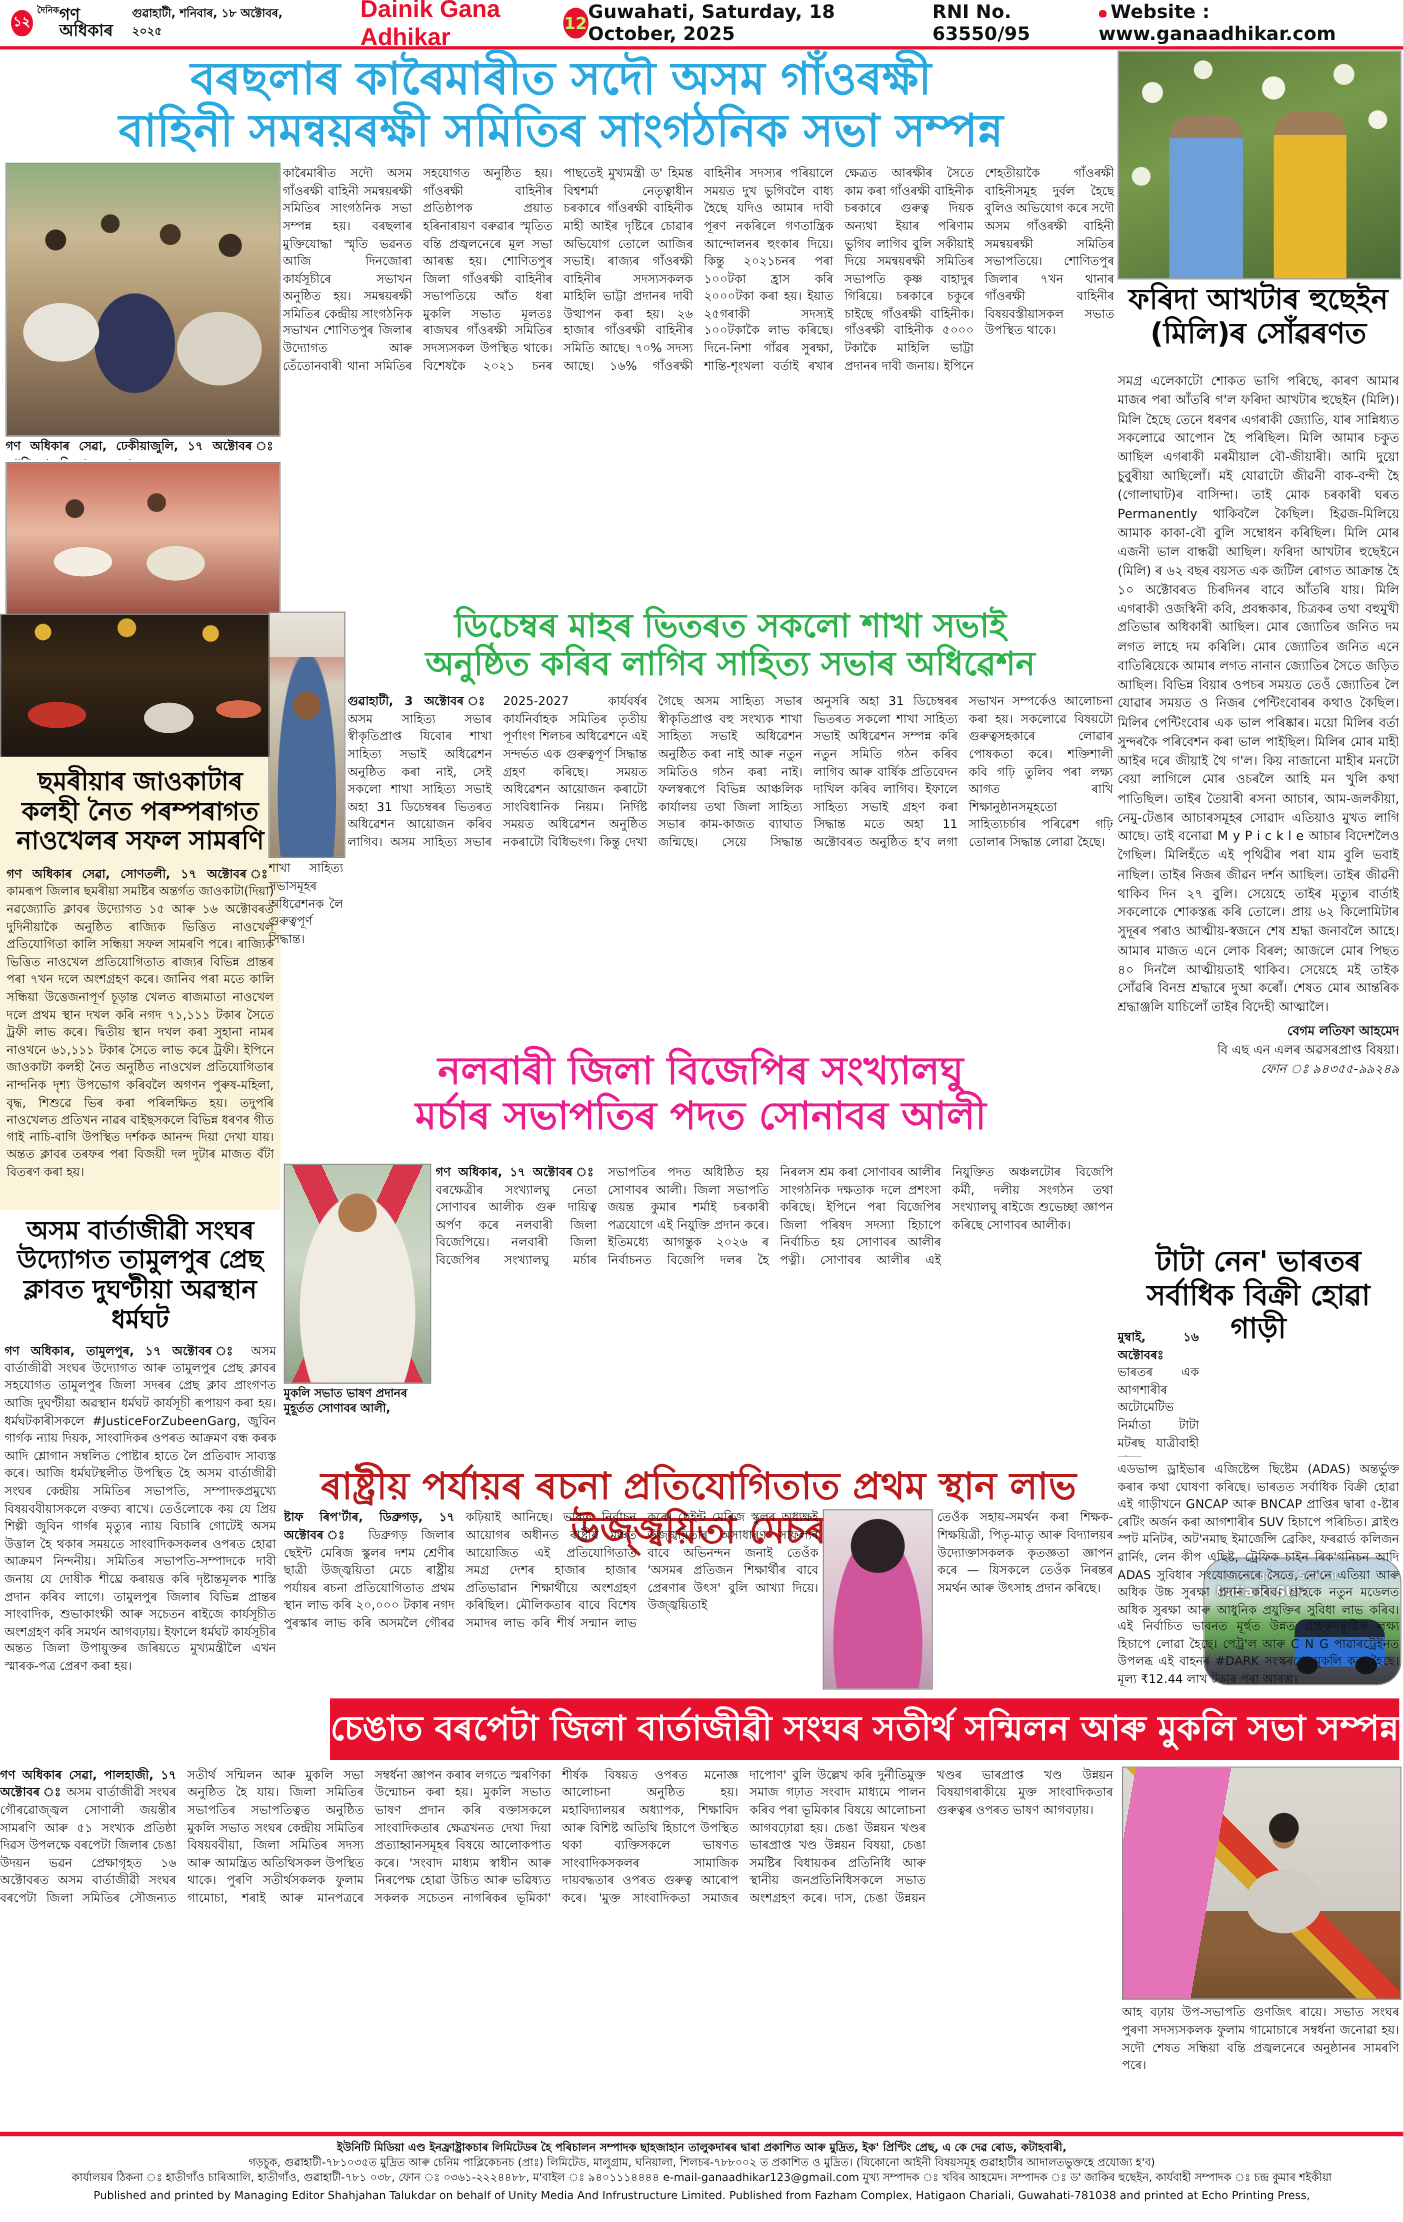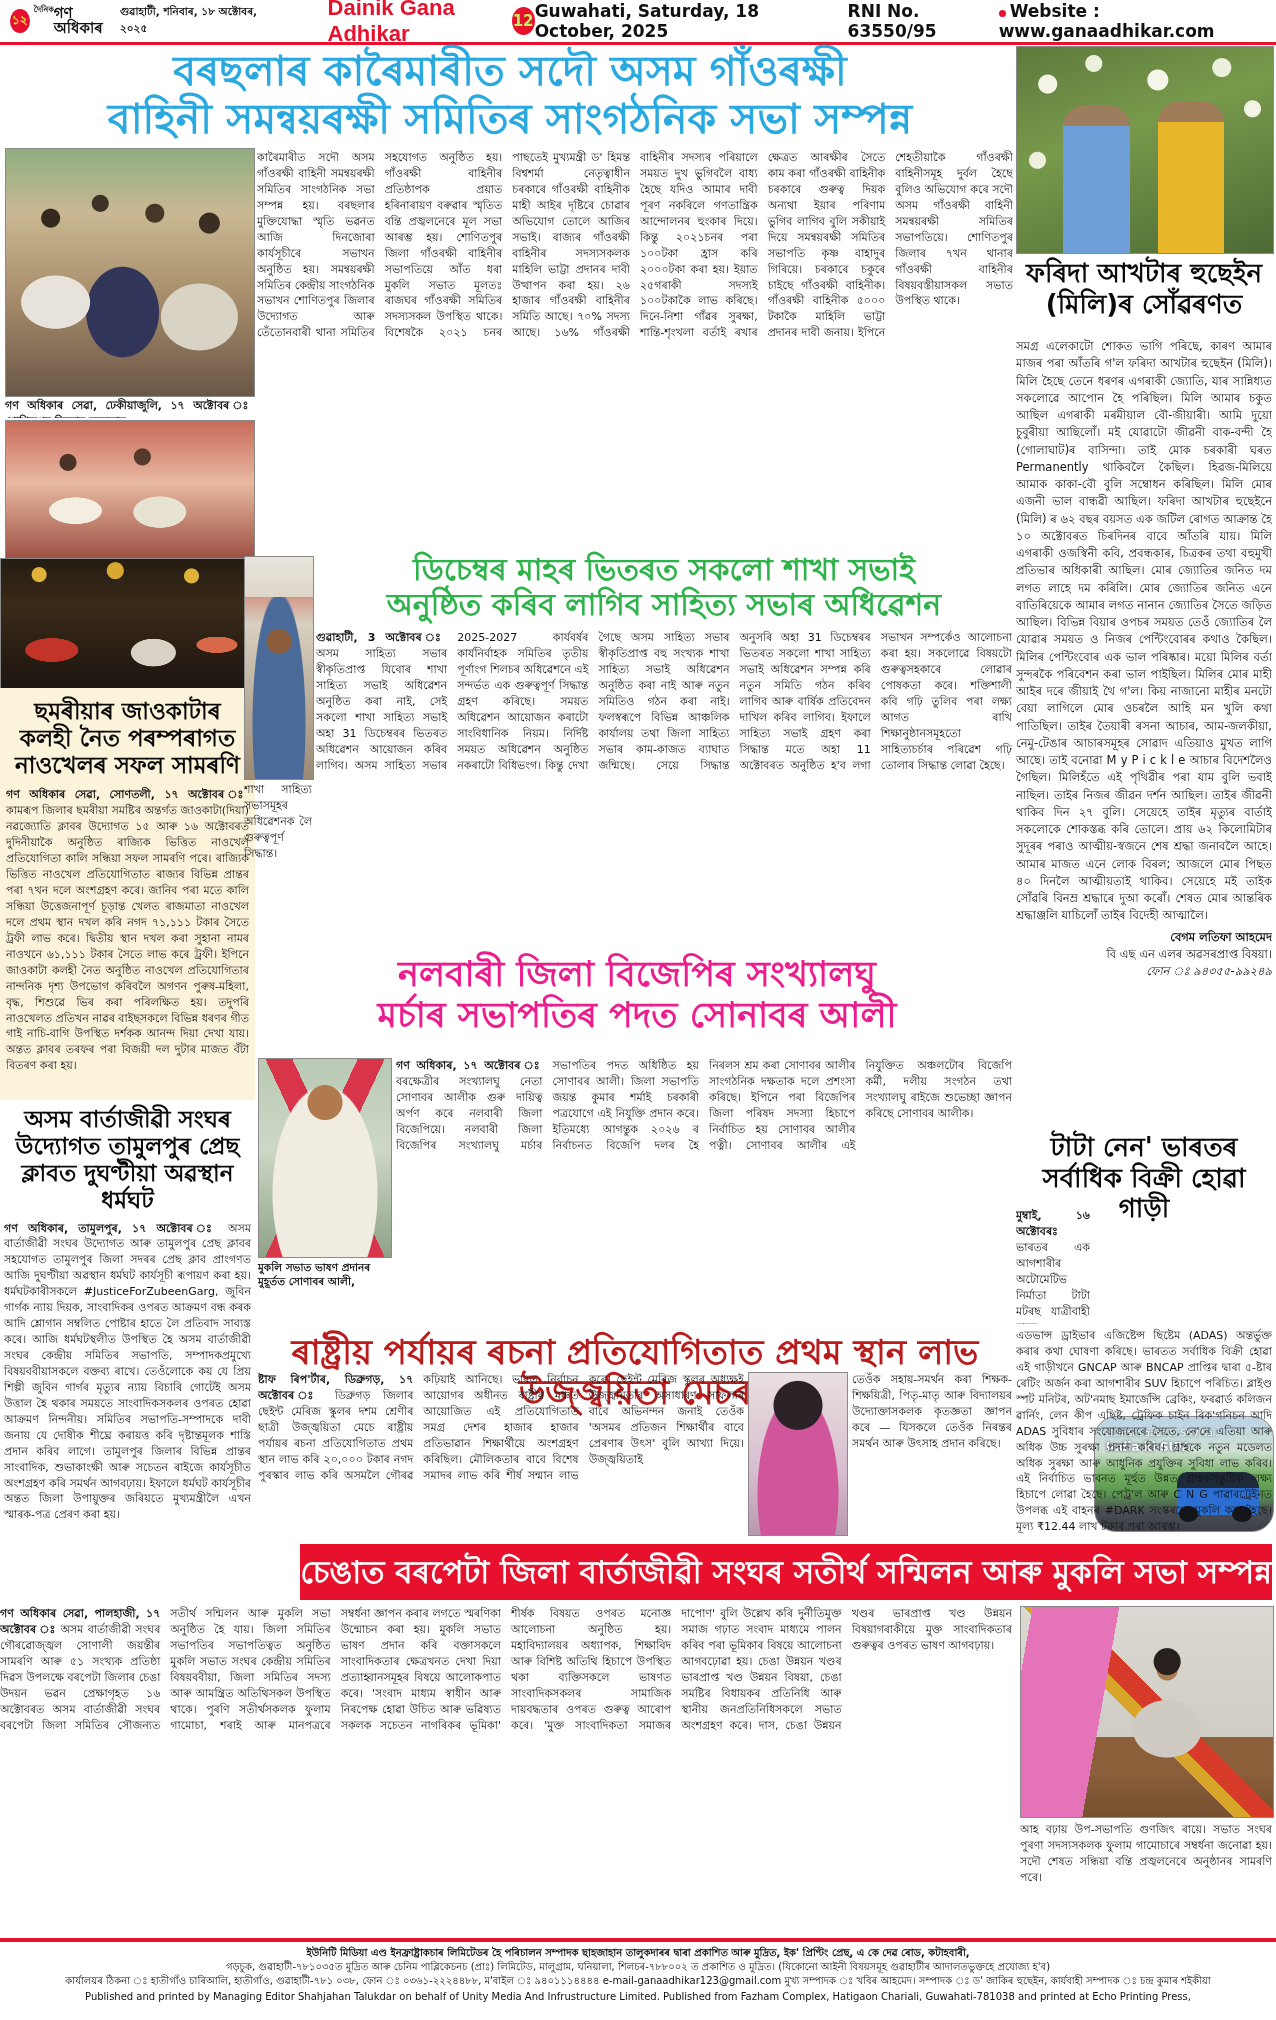--- a/index.html
+++ b/index.html
@@ -3,21 +3,21 @@
 <meta charset="utf-8">
 <style>
   html,body{margin:0;padding:0;background:#e9e9e9;}
   .page{position:relative;width:1276px;height:2020px;background:#fff;margin:0 auto;
         font-family:"DejaVu Sans","Liberation Sans",sans-serif;color:#111;overflow:hidden;
         border-right:2px solid #f05a7a;}
   .abs{position:absolute;}
   
   .masthead{left:0;top:0;width:1276px;height:42px;display:flex;align-items:center;}
   .logo-wrap{display:flex;align-items:center;gap:4px;margin-left:10px;}
-  .ed-circle{width:24px;height:24px;border-radius:50%;background:#e8112d;color:#fde047;font-weight:bold;
+  .ed-circle{width:24px;height:24px;border-radius:50%;background:#e8112d;color:#ffffff;font-weight:bold;
              font-size:12px;display:flex;align-items:center;justify-content:center;}
   .logo-stack{display:flex;flex-direction:row;line-height:1;}
   .logo-top{font-size:8px;font-weight:bold;}
   .logo-main{font-size:15px;font-weight:bold;}
   .logo-date{font-size:10.5px;font-weight:bold;margin-left:6px;}
   .m-center{display:flex;align-items:center;gap:8px;margin-left:70px;}
   .title-en{color:#e8112d;font-weight:bold;font-size:22px;font-family:"Liberation Sans",sans-serif;}
   .page-badge{width:28px;height:28px;border-radius:50%;background:#e8112d;color:#bef264;font-weight:bold;
               font-size:15px;display:flex;align-items:center;justify-content:center;}
   .m-right{margin-left:auto;margin-right:12px;font-size:17px;font-weight:bold;display:flex;gap:14px;align-items:center;}

